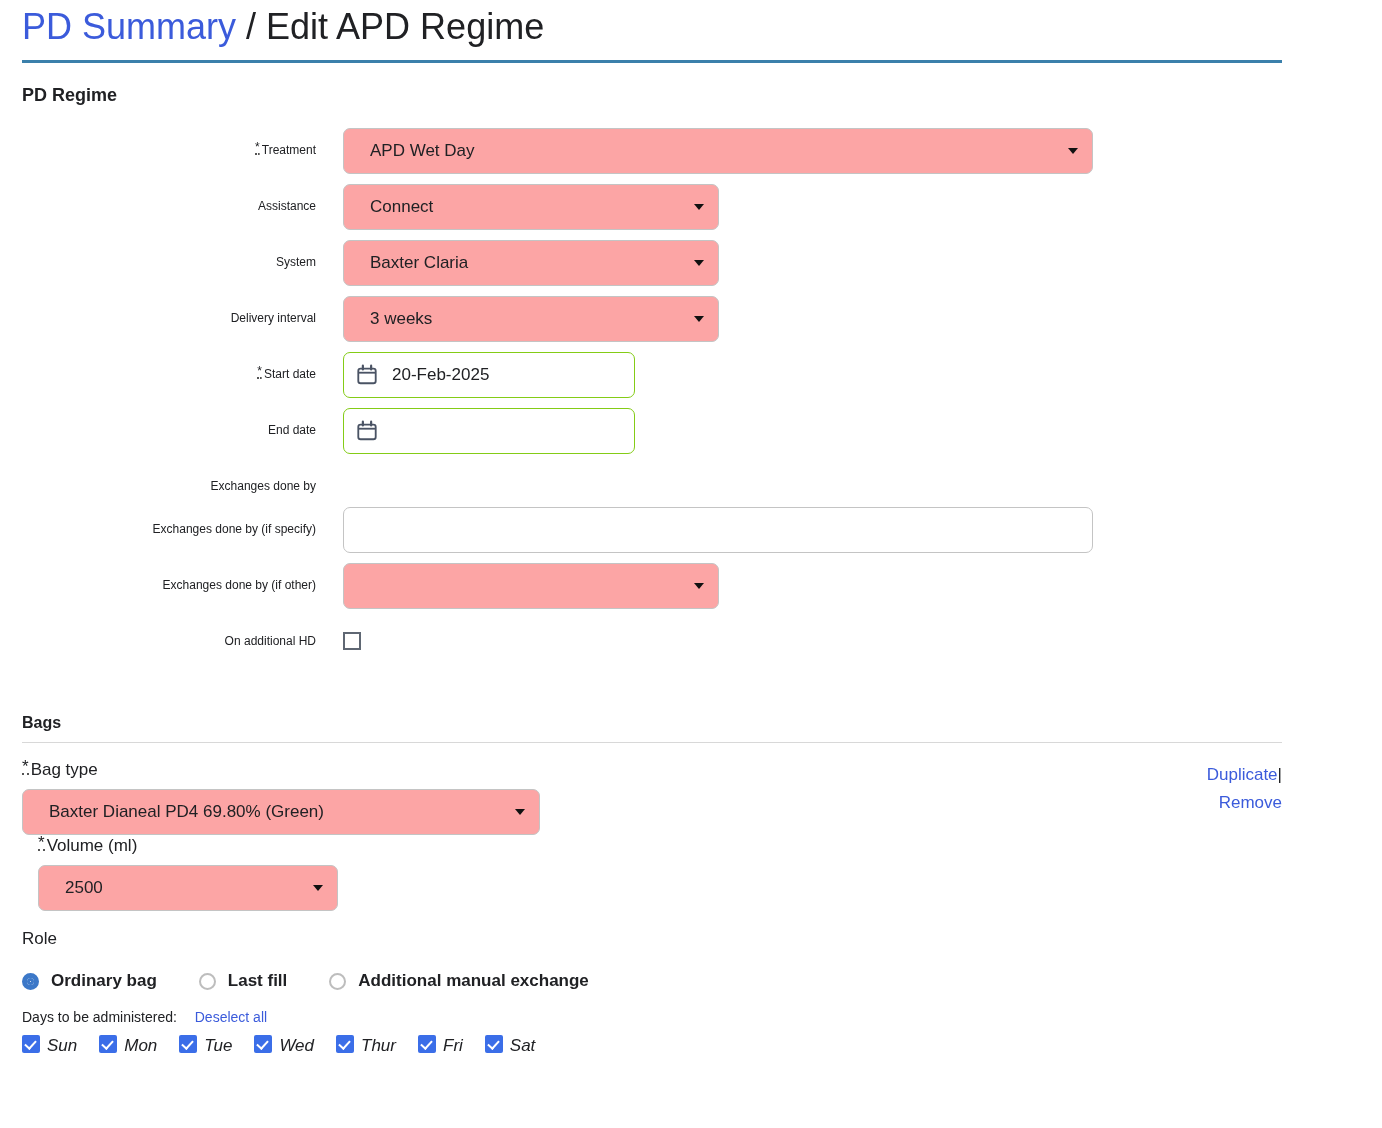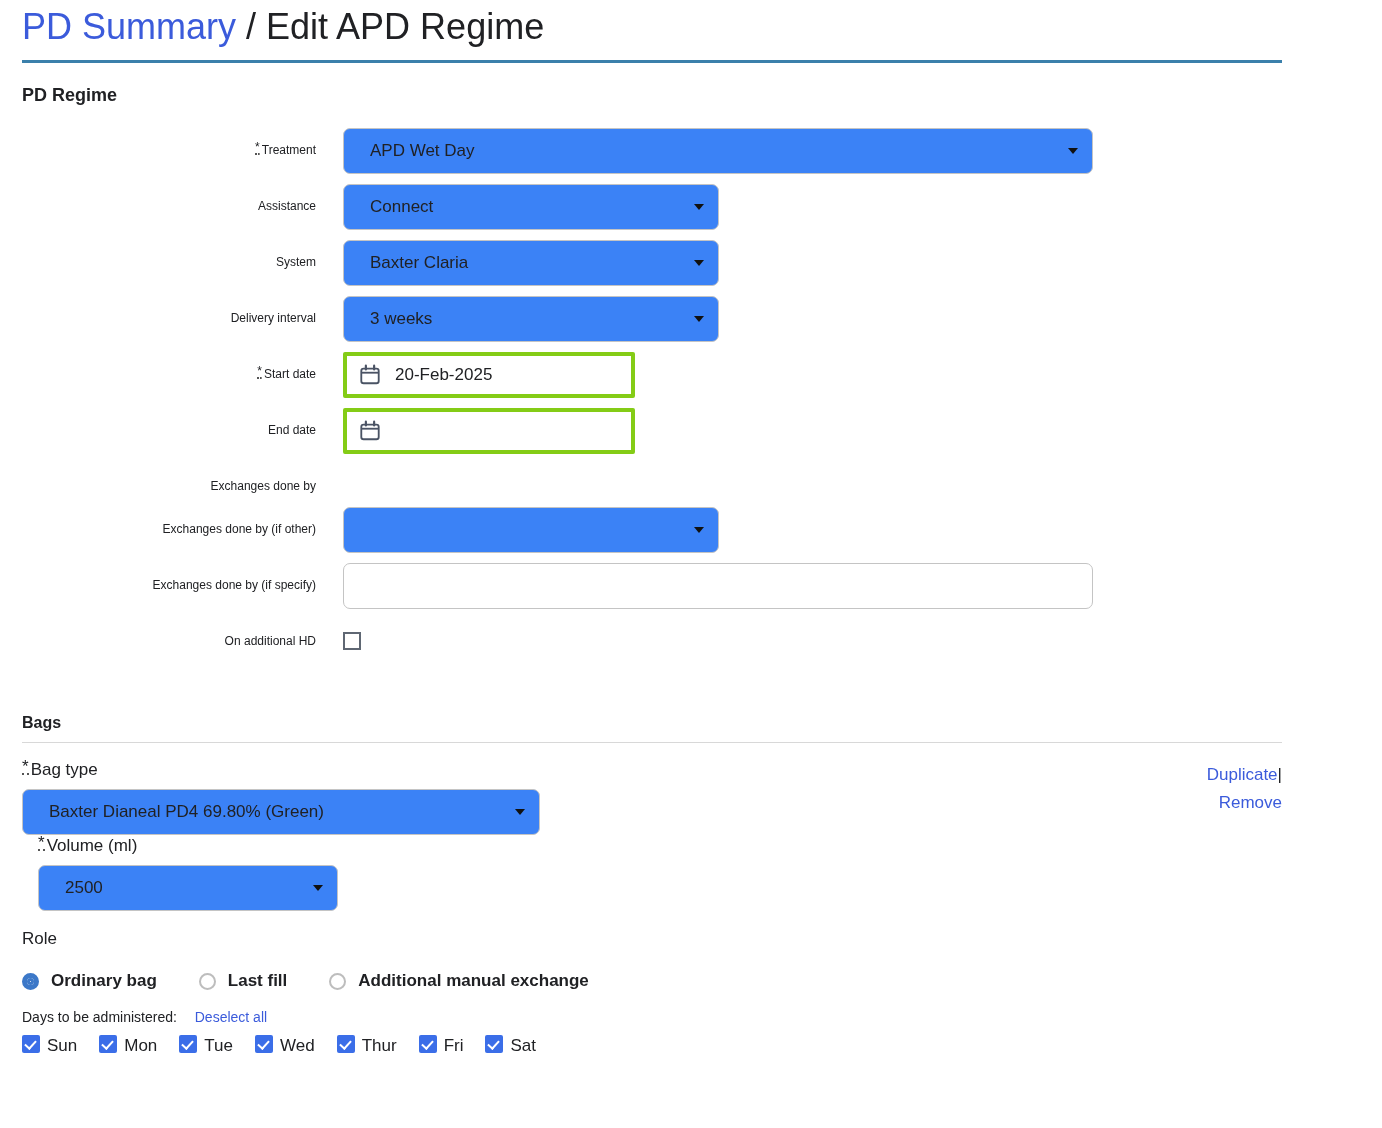--- a/index.html
+++ b/index.html
@@ -79,21 +79,21 @@
   .ctrl-col {
     padding-left: 27px;
   }
 
   
   .sel {
     position: relative;
     height: 46px;
     border: 1px solid #c4c4c4;
     border-radius: 7px;
-    background: #3b82f6;
+    background: #fca5a5;
     display: flex;
     align-items: center;
     font-size: 17px;
     color: #202124;
     padding: 0 30px 0 26px;
     cursor: pointer;
     user-select: none;
   }
   .sel.w-wide  { width: 750px; }
   .sel.w-mid   { width: 376px; }
@@ -105,22 +105,22 @@
     width: 0; height: 0;
     border-left: 5px solid transparent;
     border-right: 5px solid transparent;
     border-top: 6px solid #111;
   }
 
   
   .datefield {
     width: 292px;
     height: 46px;
-    border: 4px solid #84cc16;
-    border-radius: 2px;
+    border: 1px solid #84cc16;
+    border-radius: 7px;
     background: #fff;
     display: flex;
     align-items: center;
     padding: 0 12px;
     font-size: 17px;
     cursor: text;
   }
   .datefield .cal-ico {
     width: 22px;
     height: 22px;
@@ -253,20 +253,21 @@
   .days-head .deselect {
     color: #3b5bdb;
     text-decoration: none;
     margin-left: 14px;
     cursor: pointer;
   }
   .days-row {
     display: flex;
     align-items: flex-start;
     margin-top: 6px;
+    font-style: italic;
   }
   .day-item {
     display: flex;
     align-items: flex-end;
     margin-right: 22px;
     cursor: pointer;
   }
   .cb-on {
     width: 18px;
     height: 18px;
@@ -372,33 +373,33 @@
         <span class="dval"></span>
       </div>
     </div>
   </div>
 
   <div class="row">
     <div class="lbl-col">Exchanges done by</div>
   </div>
 
   <div class="row">
+    <div class="lbl-col">Exchanges done by (if specify)</div>
+    <div class="ctrl-col">
+      <input class="textfield" type="text" value="" style="">
+    </div>
+  </div>
+
+  <div class="row">
     <div class="lbl-col">Exchanges done by (if other)</div>
     <div class="ctrl-col">
       <div class="sel w-mid">
         <span></span>
         <span class="caret"></span>
       </div>
-    </div>
-  </div>
-
-  <div class="row">
-    <div class="lbl-col">Exchanges done by (if specify)</div>
-    <div class="ctrl-col">
-      <input class="textfield" type="text" value="" style="">
     </div>
   </div>
 
   <div class="row">
     <div class="lbl-col">On additional HD</div>
     <div class="ctrl-col">
       <span class="cb-plain"></span>
     </div>
   </div>
 

